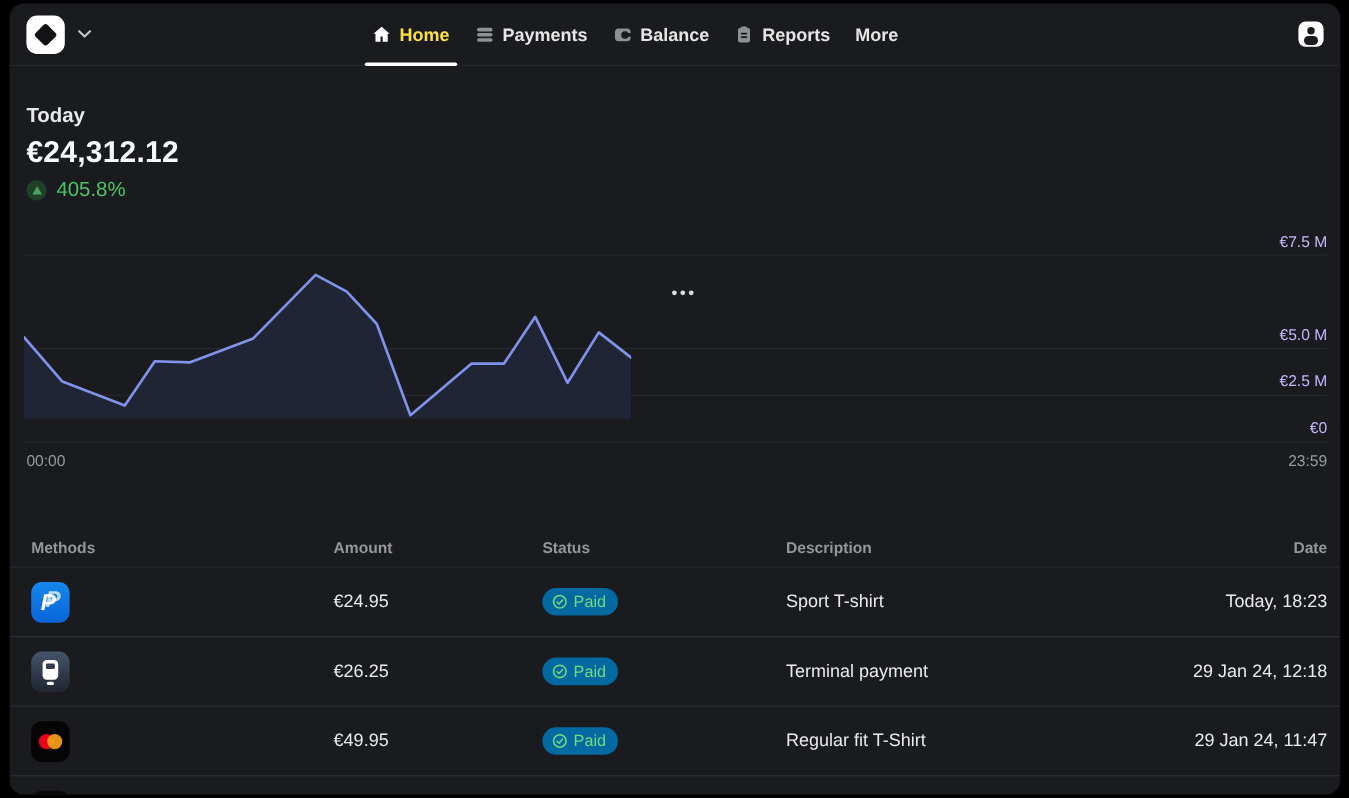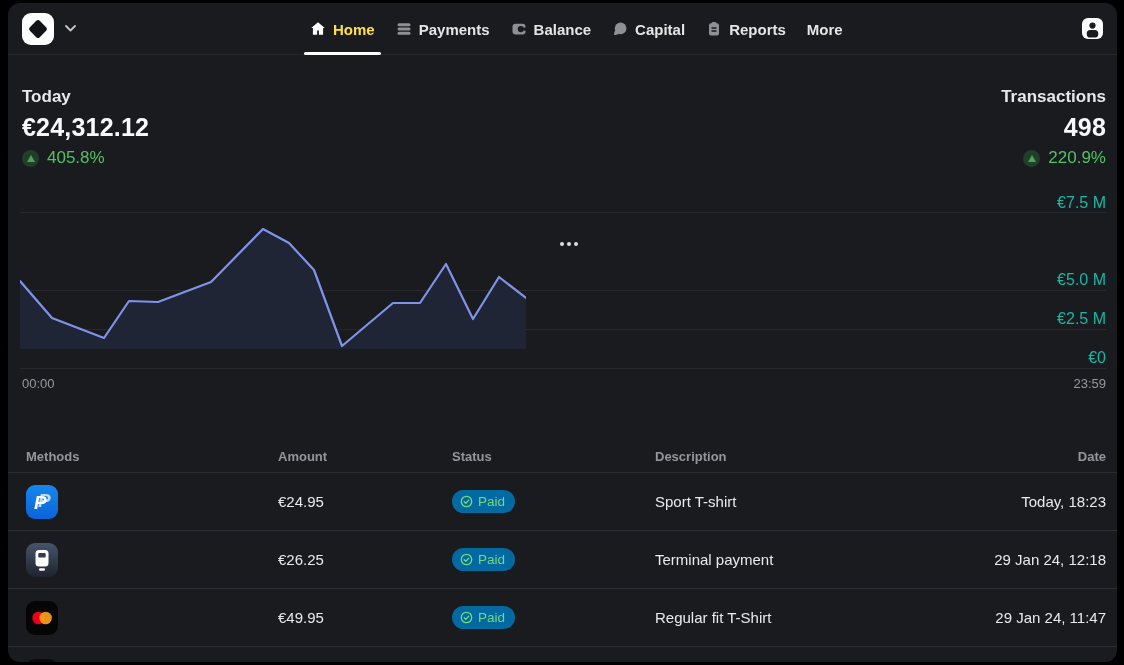--- a/index.html
+++ b/index.html
@@ -40,21 +40,21 @@
     color:#4cc464; }
   .trend-badge { width:17px; height:17px; border-radius:50%; background:#203f29;
     display:flex; align-items:center; justify-content:center; }
   .trend-tri { width:0; height:0; border-left:4.5px solid transparent;
     border-right:4.5px solid transparent; border-bottom:7px solid #4f9f5d; }
 
   
   .chart { position:absolute; left:0; right:0; top:184px; height:208px; }
   .gridline { position:absolute; left:12px; right:11px; height:1px; background:#27292f; }
   .g1 { top:25px; } .g2 { top:103px; } .g3 { top:142px; } .g4 { top:181px; }
-  .ytick { position:absolute; right:11px; font-size:16px; color:#14b8a6;text-align:right; }
+  .ytick { position:absolute; right:11px; font-size:13px; color:#c4b5fd;text-align:right; }
   .y1 { top:7px; } .y2 { top:84px; } .y3 { top:123px; } .y4 { top:162px; }
   .xtick { position:absolute; font-size:13px; color:#97999e; top:189px; }
   .xtick.start { left:14px; } .xtick.end { right:11px; }
   .chart-svg { position:absolute; left:12px; top:13px; }
   .chart-menu { position:absolute; left:548px; top:51px; display:flex; gap:3px;
     cursor:pointer; padding:4px; }
   .chart-menu span { width:4px; height:4px; border-radius:50%; background:#dcdddf; }
 
   
   .table { position:absolute; left:0; right:0; top:437px; bottom:0; overflow:hidden; }
@@ -114,27 +114,20 @@
       <div class="nav-item">
         <svg class="ico" width="16" height="16" viewBox="0 0 16 16">
           <rect x="1.5" y="2.8" width="13" height="10.6" rx="3"></rect>
           <circle cx="9.8" cy="8.1" r="3.1" fill="#1a1b1f"></circle>
           <rect x="11.4" y="6.6" width="3.6" height="3" fill="#1a1b1f"></rect>
         </svg>
         <span>Balance</span>
       </div>
       <div class="nav-item">
         <svg class="ico" width="16" height="16" viewBox="0 0 16 16">
-          <circle cx="8.6" cy="7.4" r="5.8"></circle>
-          <path d="M2.1 13.9c-.25-2.7.6-4.7 2.6-5.7l2.5 4.3c-1.4 1.2-3.1 1.6-5.1 1.4z"></path>
-        </svg>
-        <span>Capital</span>
-      </div>
-      <div class="nav-item">
-        <svg class="ico" width="16" height="16" viewBox="0 0 16 16">
           <rect x="3" y="2.2" width="10" height="12.3" rx="2"></rect>
           <rect x="5.6" y="1.1" width="4.8" height="2.6" rx="1.2"></rect>
           <rect x="5.3" y="6.3" width="5.4" height="1.4" rx="0.7" fill="#1a1b1f"></rect>
           <rect x="5.3" y="9.3" width="5.4" height="1.4" rx="0.7" fill="#1a1b1f"></rect>
         </svg>
         <span>Reports</span>
       </div>
       <div class="nav-item">
         <span>More</span>
       </div>
@@ -150,30 +143,20 @@
 
   <div class="metrics">
     <div class="metric">
       <div class="metric-label">Today</div>
       <div class="metric-value">€24,312.12</div>
       <div class="metric-change">
         <span class="trend-badge">
             <span class="trend-tri"></span>
           </span>
         <span>405.8%</span>
-      </div>
-    </div>
-    <div class="metric right">
-      <div class="metric-label">Transactions</div>
-      <div class="metric-value">498</div>
-      <div class="metric-change">
-        <span class="trend-badge">
-            <span class="trend-tri"></span>
-          </span>
-        <span>220.9%</span>
       </div>
     </div>
   </div>
 
   <div class="chart">
     <div class="gridline g1"></div>
     <div class="gridline g2"></div>
     <div class="gridline g3"></div>
     <div class="gridline g4"></div>
     <div class="ytick y1">€7.5 M</div>

